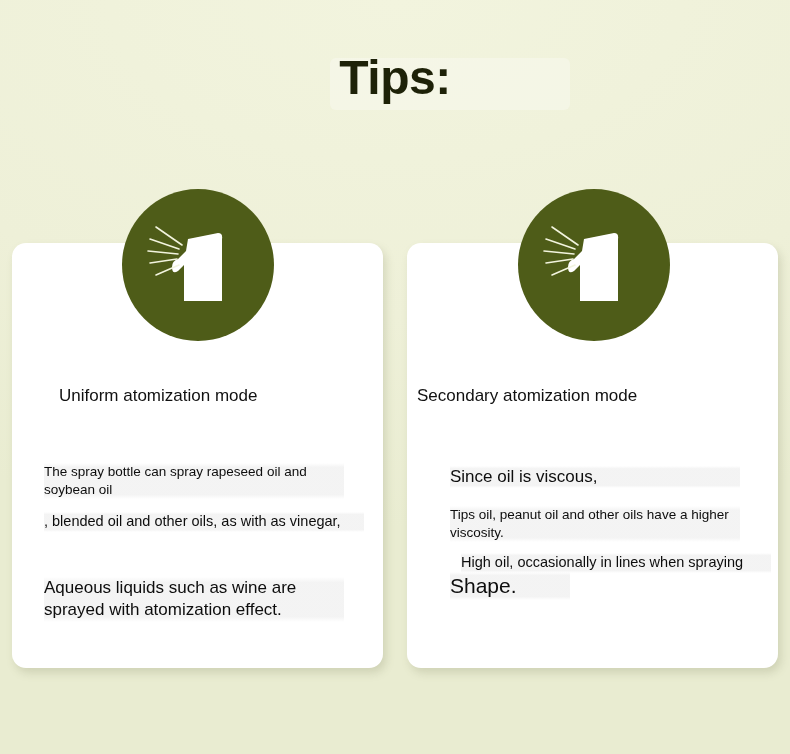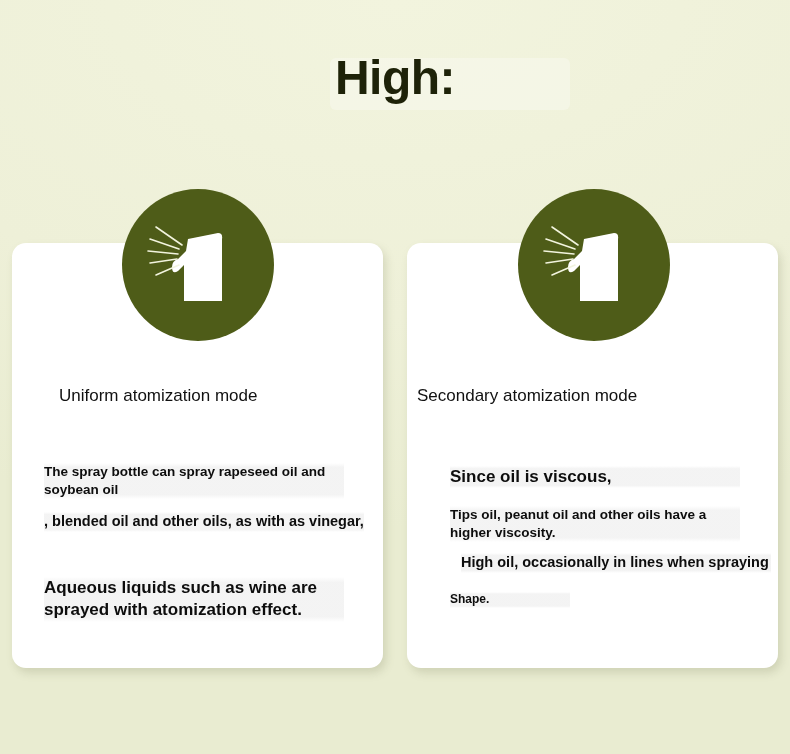--- a/index.html
+++ b/index.html
@@ -87,46 +87,46 @@
     color: #111111;
     white-space: nowrap;
   }
   .heading-left  { left: 59px; }
   .heading-right { left: 417px; }
 
   
   .block {
     position: absolute;
     color: #0d0d0d;
-    font-weight: bold;
+    font-weight: normal;
     background: linear-gradient(to bottom,
                 rgba(246,246,246,0) 0%,
                 rgba(243,243,243,0.95) 12%,
                 rgba(243,243,243,0.95) 88%,
                 rgba(246,246,246,0) 100%);
   }
 
   
   .l-b1 { left: 44px; top: 463px; width: 300px; font-size: 13.5px; line-height: 1.35; }
   .l-b2 { left: 44px; top: 512px; width: 320px; font-size: 14.5px; line-height: 1.35; }
   .l-b3 { left: 44px; top: 549px; width: 300px; font-size: 17px;   line-height: 1.32; margin-top: 28px; }
 
   
   .r-b1 { left: 450px; top: 466px; width: 290px; font-size: 17px;   line-height: 1.32; }
   .r-b2 { left: 450px; top: 506px; width: 290px; font-size: 13.5px; line-height: 1.35; }
   .r-b3 { left: 450px; top: 553px; width: 310px; font-size: 14.5px; line-height: 1.35; margin-left: 11px; }
-  .r-b4 { left: 450px; top: 592px; width: 120px; font-size: 12px;   line-height: 1.32; }
+  .r-b4 { left: 450px; top: 572px; width: 120px; font-size: 21px;   line-height: 1.32; }
 </style>
 </head>
 <body>
 
 <div class="stage">
 
   <div class="title-ghost"></div>
-  <div class="title">High:</div>
+  <div class="title">Tips:</div>
 
   <div class="card card-left"></div>
 
   <div class="badge badge-left">
     <svg viewBox="0 0 152 152" xmlns="http://www.w3.org/2000/svg" aria-hidden="true">
       <path d="M66 50 L96 44 Q101 44 100 50 L100 112 L62 112 L62 76 L56 82 Q50 86 50 78 Q50 72 56 70 L64 62 Z" fill="#ffffff"></path>
       <g stroke="#f2f4de" stroke-width="1.6" stroke-linecap="round">
         <line x1="34" y1="38" x2="60" y2="56"></line>
         <line x1="28" y1="50" x2="57" y2="60"></line>
         <line x1="26" y1="62" x2="56" y2="65"></line>

